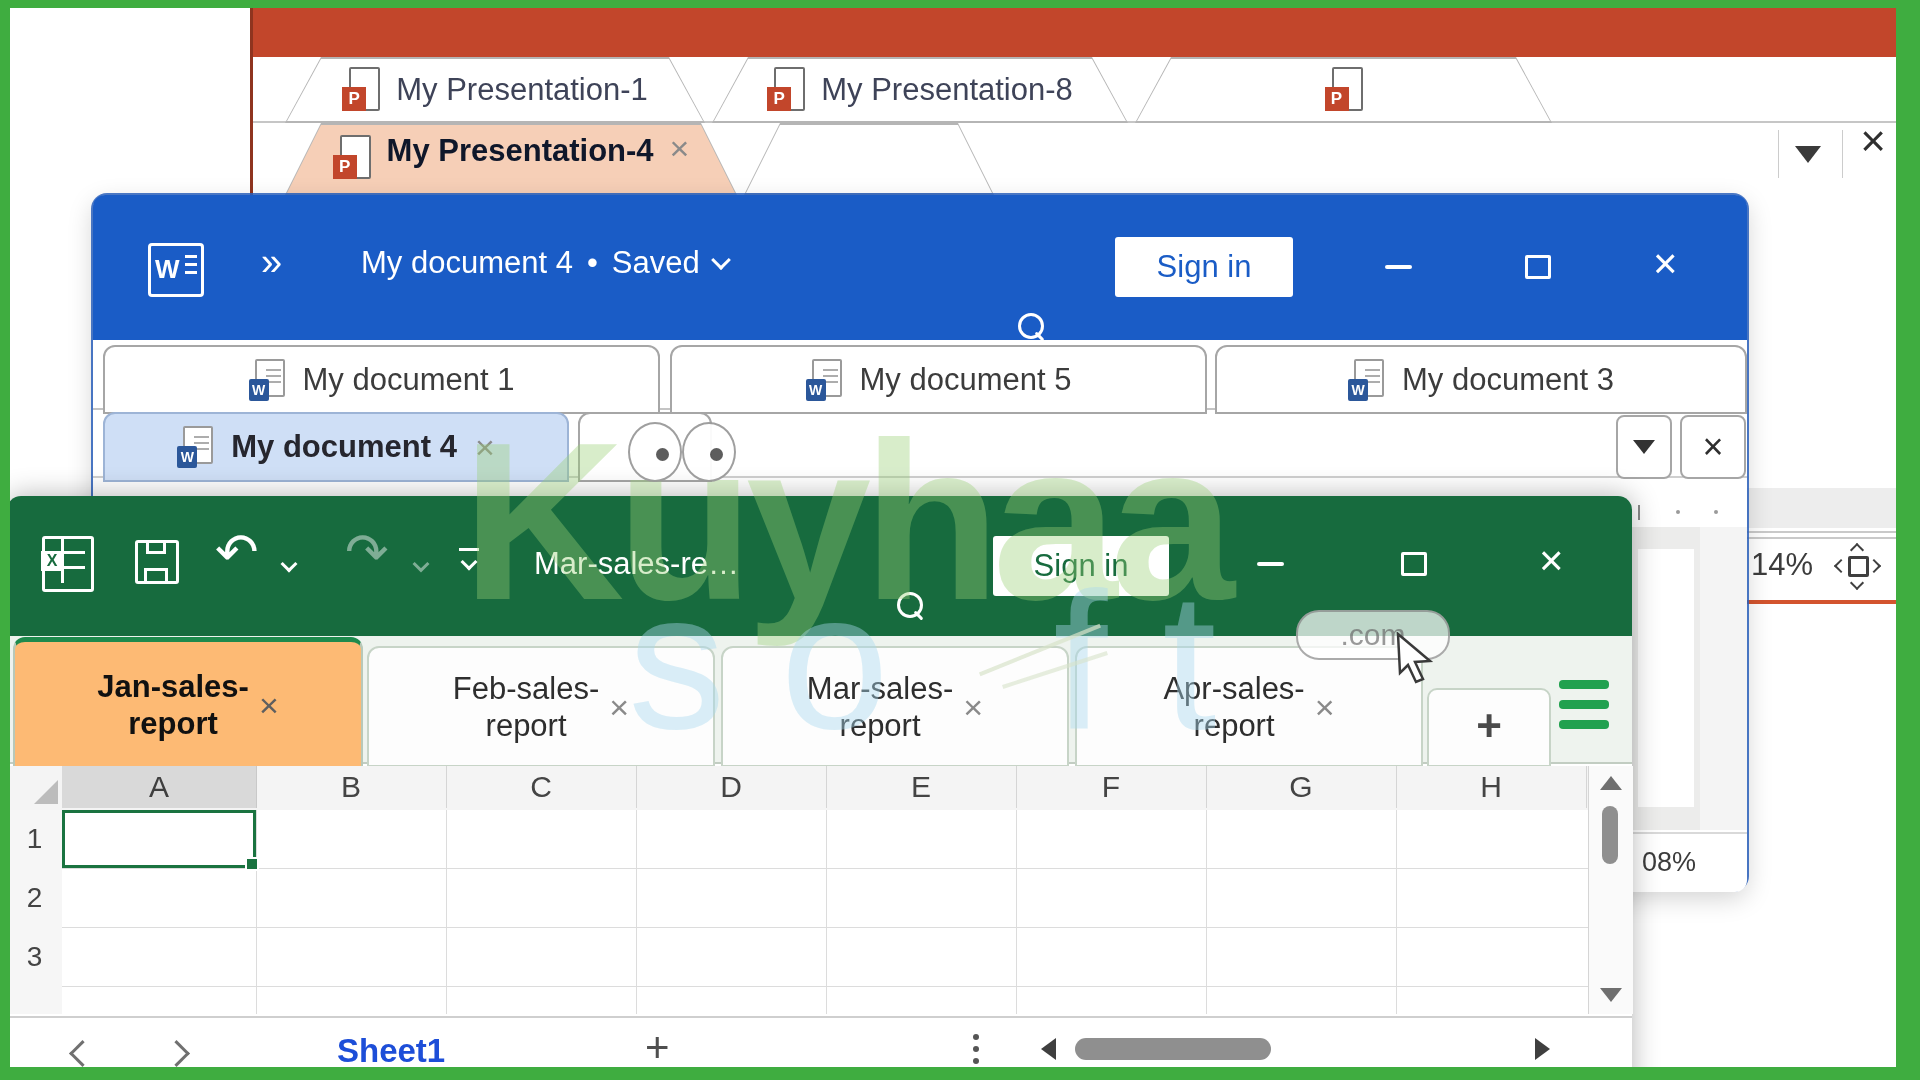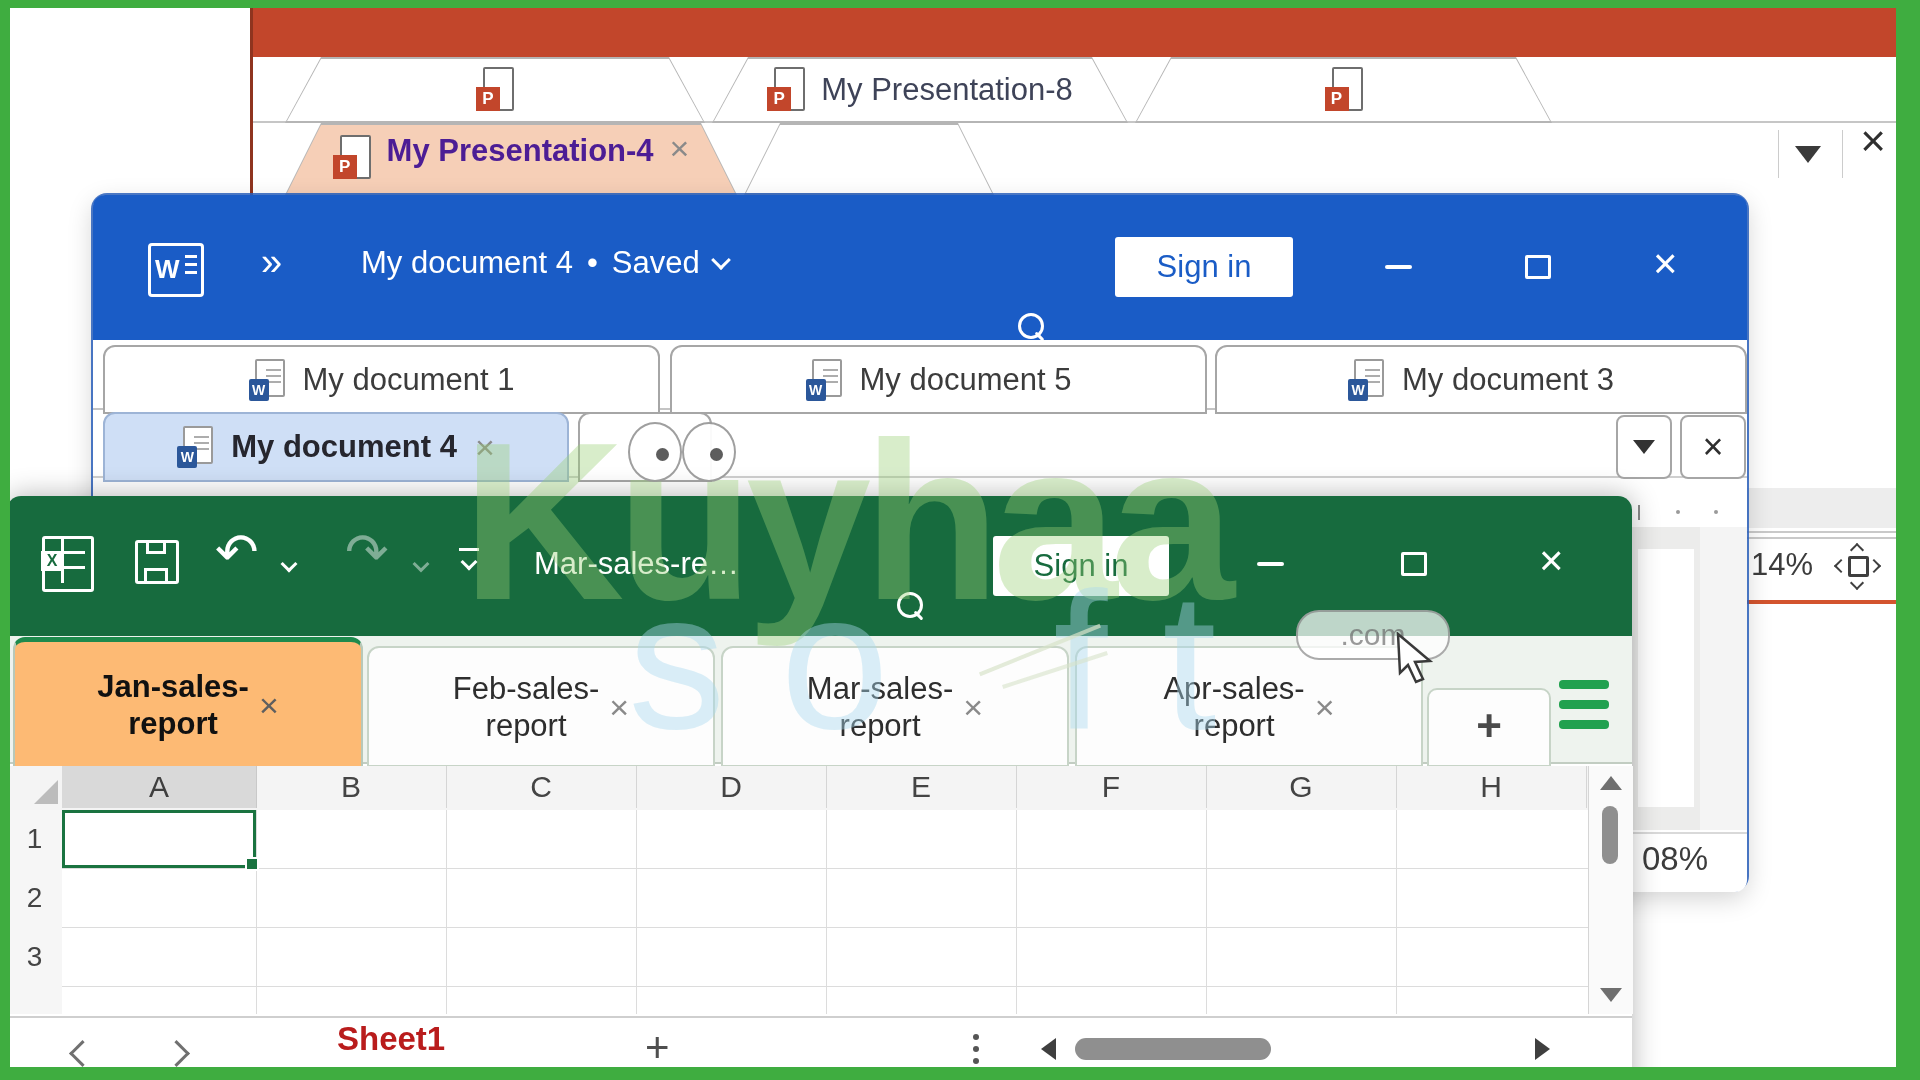--- a/index.html
+++ b/index.html
@@ -50,20 +50,21 @@
   <div class="abs" style="left:0;top:0;width:3px;height:187px;background:#8f341f;"></div>
   <div class="abs" style="left:3px;top:49px;width:1667px;height:138px;background:#fff;"></div>
   <div class="abs" style="left:3px;top:113px;width:1667px;height:2px;background:#c6c6c6;"></div>
 
   <div class="abs trap" style="left:35px;top:49px;width:420px;height:66px;">
     <div class="trap-in">
       <span class="ppfile">
           <span class="page"></span>
           <span class="box">P</span>
         </span>
+      <span class="pp-label">My Presentation-1</span>
     </div>
   </div>
   <div class="abs trap" style="left:462px;top:49px;width:416px;height:66px;">
     <div class="trap-in">
       <span class="ppfile">
           <span class="page"></span>
           <span class="box">P</span>
         </span>
       <span class="pp-label">My Presentation-8</span>
     </div>
@@ -76,21 +77,21 @@
         </span>
     </div>
   </div>
 
   <div class="abs trap" style="left:35px;top:115px;width:452px;height:72px;">
     <div class="trap-in" style="background:#f6cfb7;align-items:flex-start;padding-top:8px;">
       <span class="ppfile" style="margin-top:2px;">
           <span class="page"></span>
           <span class="box">P</span>
         </span>
-      <span class="pp-label" style="font-weight:bold;color:#4c1d95;">My Presentation-4</span>
+      <span class="pp-label" style="font-weight:bold;color:#0f172a;">My Presentation-4</span>
       <span class="xclose" style="font-size:34px;">×</span>
     </div>
   </div>
   <div class="abs trap" style="left:494px;top:115px;width:250px;height:72px;">
       <div class="trap-in"></div>
     </div>
 
   <div class="abs" style="left:1528px;top:122px;width:1px;height:48px;background:#cccccc;"></div>
   <div class="abs tri" style="left:1545px;top:138px;border-left:13px solid transparent;border-right:13px solid transparent;border-top:17px solid #3a3a3a;"></div>
   <div class="abs" style="left:1592px;top:122px;width:1px;height:48px;background:#cccccc;"></div>
@@ -186,21 +187,21 @@
     <span class="abs" style="left:0;top:0;width:2px;height:15px;background:#8a8a8a;"></span>
     <span class="abs" style="left:38px;top:5px;width:4px;height:4px;background:#9a9a9a;border-radius:50%;"></span>
     <span class="abs" style="left:76px;top:5px;width:4px;height:4px;background:#9a9a9a;border-radius:50%;"></span>
   </div>
   <div class="abs" style="left:1539px;top:332px;width:115px;height:303px;background:#ececeb;">
     <div class="abs" style="left:6px;top:22px;width:56px;height:258px;background:#fff;"></div>
     <div class="abs" style="left:68px;top:0;width:47px;height:303px;background:#f4f4f4;"></div>
   </div>
 
   <div class="abs" style="left:0;top:637px;width:1654px;height:58px;background:#fff;border-top:2px solid #d9d9d9;border-radius:0 0 12px 12px;">
-    <span class="abs" style="left:1549px;top:6px;font-size:33px;color:#3c3c3c;">08%</span>
+    <span class="abs" style="left:1549px;top:13px;font-size:27px;color:#3c3c3c;">08%</span>
   </div>
 </div>
 
 <div class="abs" style="left:7px;top:496px;width:1625px;height:600px;background:#fff;border-radius:14px 14px 0 0;box-shadow:0 0 28px rgba(0,0,0,.30);z-index:3;">
 
   <div class="abs" style="left:0;top:0;width:1625px;height:140px;background:#176b3e;border-radius:14px 14px 0 0;">
 
     <div class="abs" style="left:35px;top:40px;width:46px;height:50px;border:3px solid #fff;border-radius:3px;">
       <span class="abs" style="left:16px;top:0;width:3px;height:44px;background:#fff;"></span>
       <span class="abs" style="left:0;top:12px;width:40px;height:3px;background:#fff;"></span>
@@ -289,21 +290,21 @@
 
   <div class="abs" style="left:1581px;top:270px;width:44px;height:248px;background:#fafafa;border-left:1px solid #d5d5d5;">
     <span class="tri abs" style="left:11px;top:10px;border-left:11px solid transparent;border-right:11px solid transparent;border-bottom:14px solid #6f6f6f;"></span>
     <span class="abs" style="left:13px;top:40px;width:16px;height:58px;background:#8f8f8f;border-radius:8px;"></span>
     <span class="tri abs" style="left:11px;top:222px;border-left:11px solid transparent;border-right:11px solid transparent;border-top:14px solid #6f6f6f;"></span>
   </div>
 
   <div class="abs" style="left:0;top:520px;width:1625px;height:80px;background:#fff;border-top:2px solid #cfcfcf;">
     <span class="chev left abs" style="left:66px;top:26px;width:16px;height:16px;color:#707070;border-width:3px;"></span>
     <span class="chev right abs" style="left:160px;top:26px;width:16px;height:16px;color:#707070;border-width:3px;"></span>
-    <span class="abs" style="left:330px;top:2px;font-size:33px;font-weight:bold;color:#b91c1c;">Sheet1</span>
+    <span class="abs" style="left:330px;top:14px;font-size:33px;font-weight:bold;color:#1d4ed8;">Sheet1</span>
     <span class="abs" style="left:638px;top:6px;font-size:42px;color:#4f4f4f;">+</span>
     <span class="abs dots3" style="left:966px;top:16px;">
         <i></i>
         <i></i>
         <i></i>
       </span>
     <span class="tri abs" style="left:1034px;top:20px;border-top:11px solid transparent;border-bottom:11px solid transparent;border-right:15px solid #3f3f3f;"></span>
     <span class="abs" style="left:1068px;top:20px;width:196px;height:22px;background:#8f8f8f;border-radius:11px;"></span>
     <span class="tri abs" style="left:1528px;top:20px;border-top:11px solid transparent;border-bottom:11px solid transparent;border-left:15px solid #3f3f3f;"></span>
   </div>

